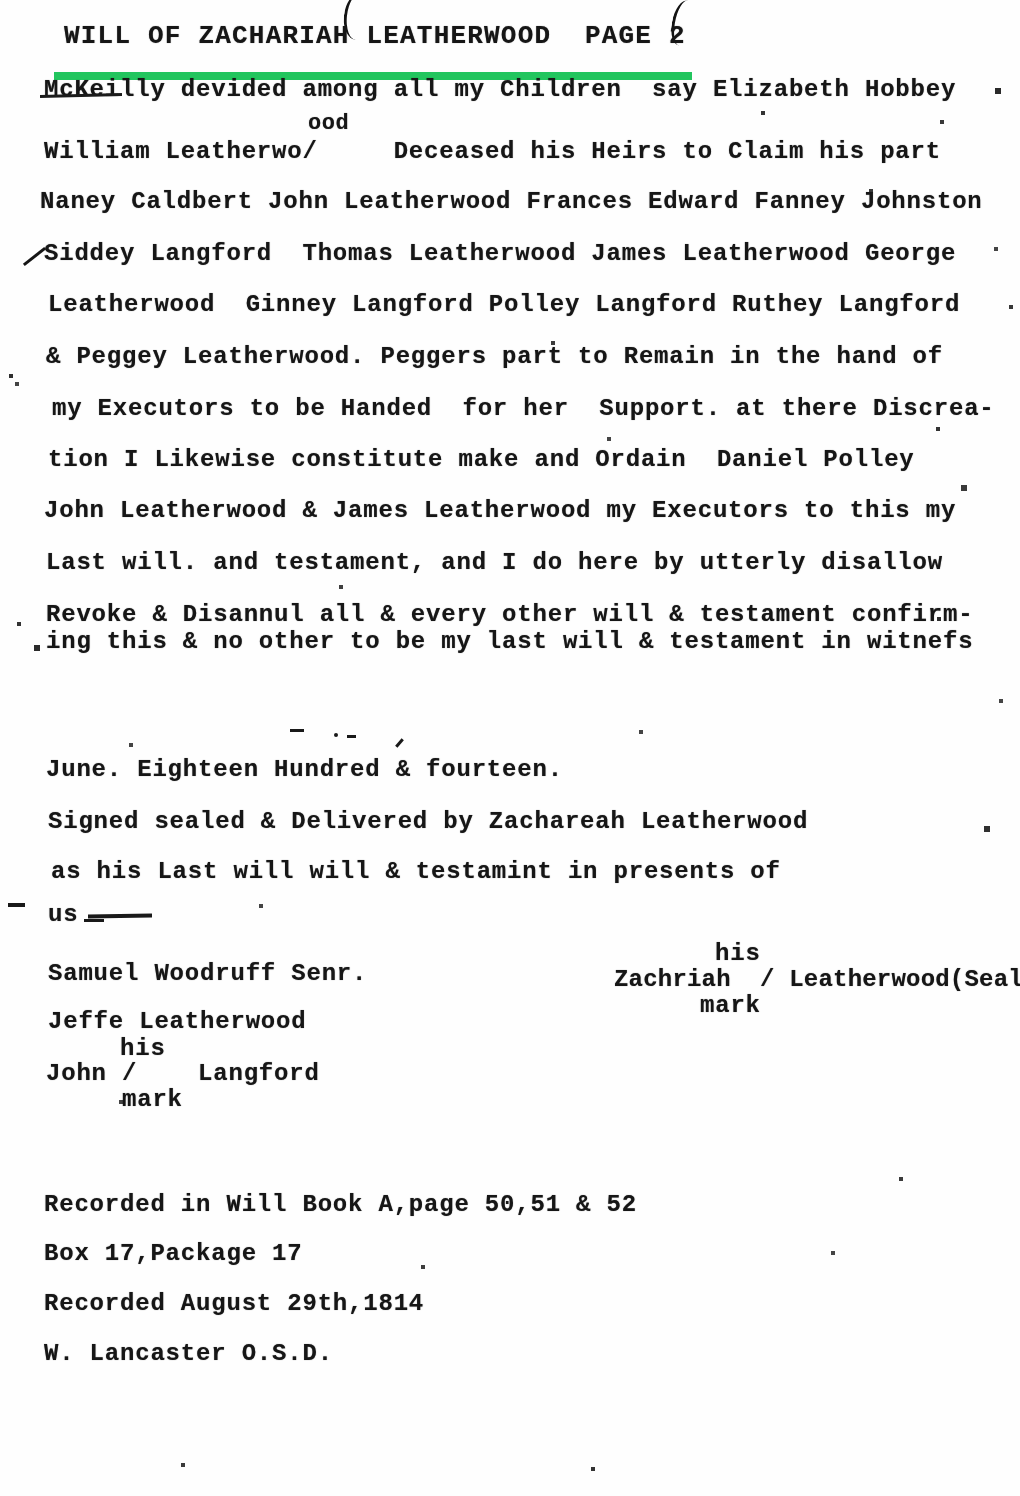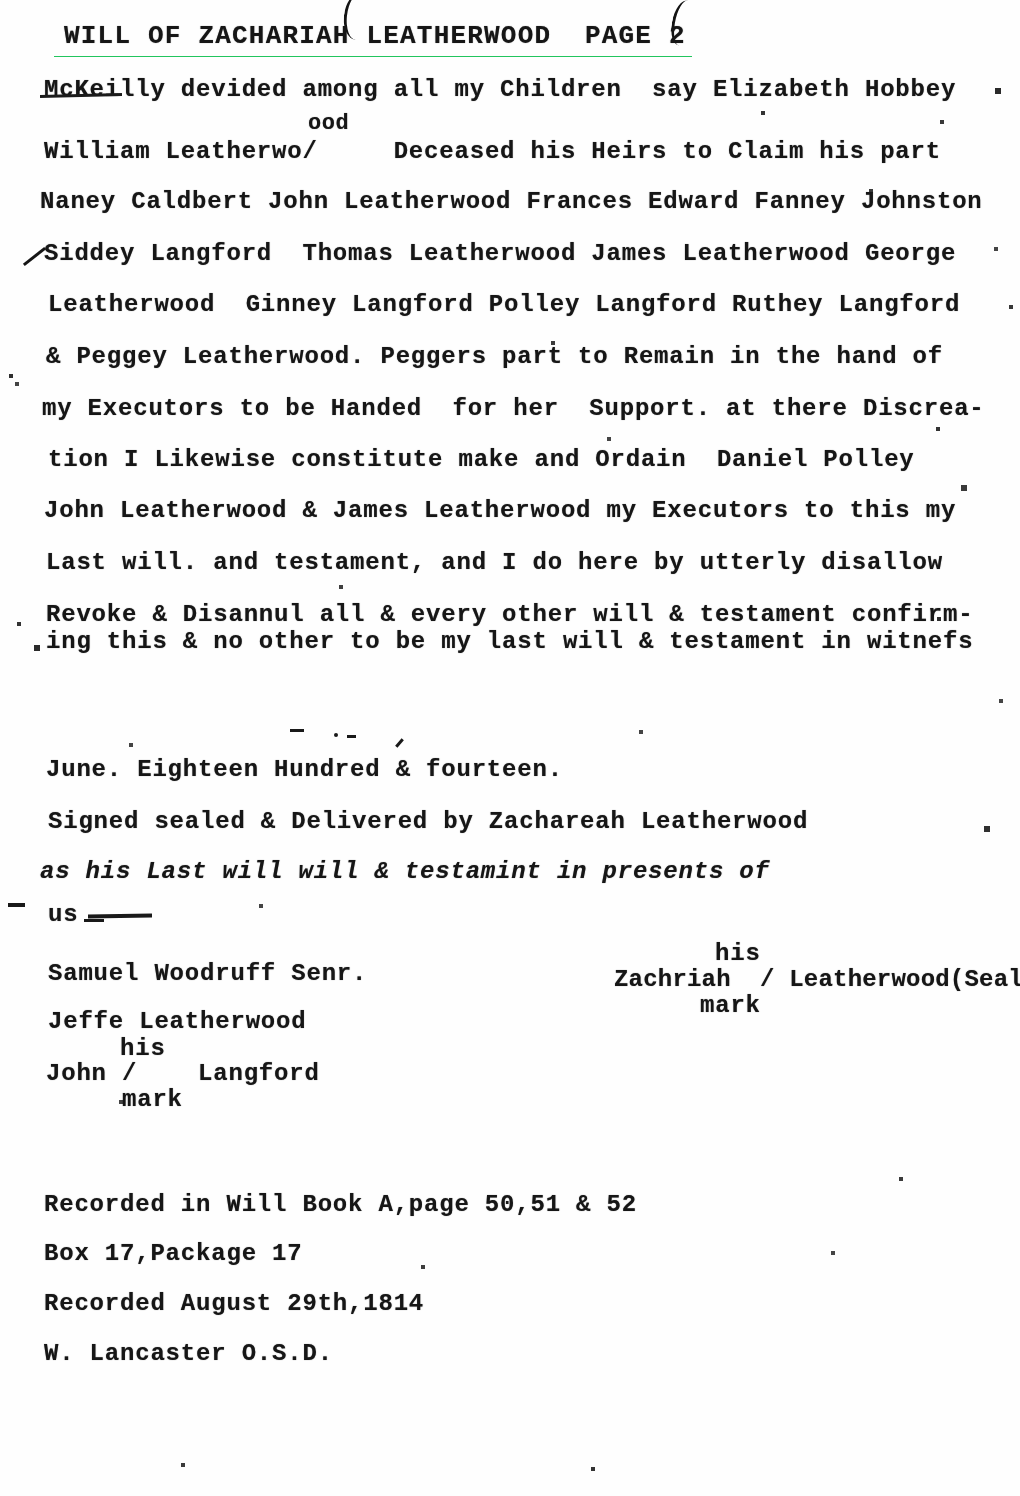--- a/index.html
+++ b/index.html
@@ -17,22 +17,22 @@
     position:absolute;
     white-space:pre;
     font-size:24px;
     line-height:28px;
     letter-spacing:0.8px;
     text-shadow:0 0 1px rgba(20,20,20,.55);
   }
   .title{
     font-size:26px;
     letter-spacing:1.2px;
-    border-bottom:1px solid #22c55e;
-    padding:0 6px 6px 10px;
+    border-bottom:8px solid #22c55e;
+    padding:0 6px 22px 10px;
   }
   .struck{position:relative;display:inline-block;}
   .struck::after{
     content:"";position:absolute;left:-4px;right:-2px;bottom:7px;height:3px;
     background:#1b1b1b;transform:rotate(-1.5deg);
   }
   .sup{font-size:22px;letter-spacing:0.6px;}
   .seal{letter-spacing:0.2px;margin-left:36px;}
   
   .pen-curve{position:absolute;border-left:3px solid #141414;border-radius:60% 0 0 55%/55% 0 0 50%;}
@@ -84,29 +84,29 @@
 
   <div class="line" style="left:44px;top:76px;"><span class="struck">McKei</span><span>lly devided among all my Children  say Elizabeth Hobbey</span></div>
 
   <div class="line sup" style="left:308px;top:110px;">ood</div>
   <div class="line" style="left:44px;top:138px;"><span>William Leatherwo/</span><span>     Deceased his Heirs to Claim his part</span></div>
 
   <div class="line" style="left:40px;top:188px;">Naney Caldbert John Leatherwood Frances Edward Fanney Johnston</div>
   <div class="line" style="left:48px;top:291px;">Leatherwood  Ginney Langford Polley Langford Ruthey Langford</div>
   <div class="line" style="left:44px;top:240px;">Siddey Langford  Thomas Leatherwood James Leatherwood George</div>
   <div class="line" style="left:46px;top:343px;">&amp; Peggey Leatherwood. Peggers part to Remain in the hand of</div>
-  <div class="line" style="left:42px;top:395px;">my Executors to be Handed  for her  Support. at there Discrea-</div>
+  <div class="line" style="left:52px;top:395px;">my Executors to be Handed  for her  Support. at there Discrea-</div>
   <div class="line" style="left:48px;top:446px;">tion I Likewise constitute make and Ordain  Daniel Polley</div>
   <div class="line" style="left:44px;top:497px;">John Leatherwood &amp; James Leatherwood my Executors to this my</div>
   <div class="line" style="left:46px;top:549px;">Last will. and testament, and I do here by utterly disallow</div>
   <div class="line" style="left:46px;top:601px;">Revoke &amp; Disannul all &amp; every other will &amp; testament confirm-</div>
   <div class="line" style="left:46px;top:628px;">ing this &amp; no other to be my last will &amp; testament in witnefs</div>
   <div class="line" style="left:46px;top:756px;">June. Eighteen Hundred &amp; fourteen.</div>
   <div class="line" style="left:48px;top:808px;">Signed sealed &amp; Delivered by Zachareah Leatherwood</div>
-  <div class="line" style="left:40px;top:858px;font-style:italic;">as his Last will will &amp; testamint in presents of</div>
+  <div class="line" style="left:51px;top:858px;">as his Last will will &amp; testamint in presents of</div>
 
   <div class="line" style="left:48px;top:901px;">us</div>
 
   <div class="line" style="left:715px;top:940px;">his</div>
   <div class="line" style="left:48px;top:960px;">Samuel Woodruff Senr.</div>
   <div class="line seal" style="left:578px;top:966px;">Zachriah  / Leatherwood(Seal)</div>
   <div class="line" style="left:700px;top:992px;">mark</div>
   <div class="line" style="left:48px;top:1008px;">Jeffe Leatherwood</div>
   <div class="line" style="left:120px;top:1035px;">his</div>
   <div class="line" style="left:46px;top:1060px;">John /    Langford</div>

